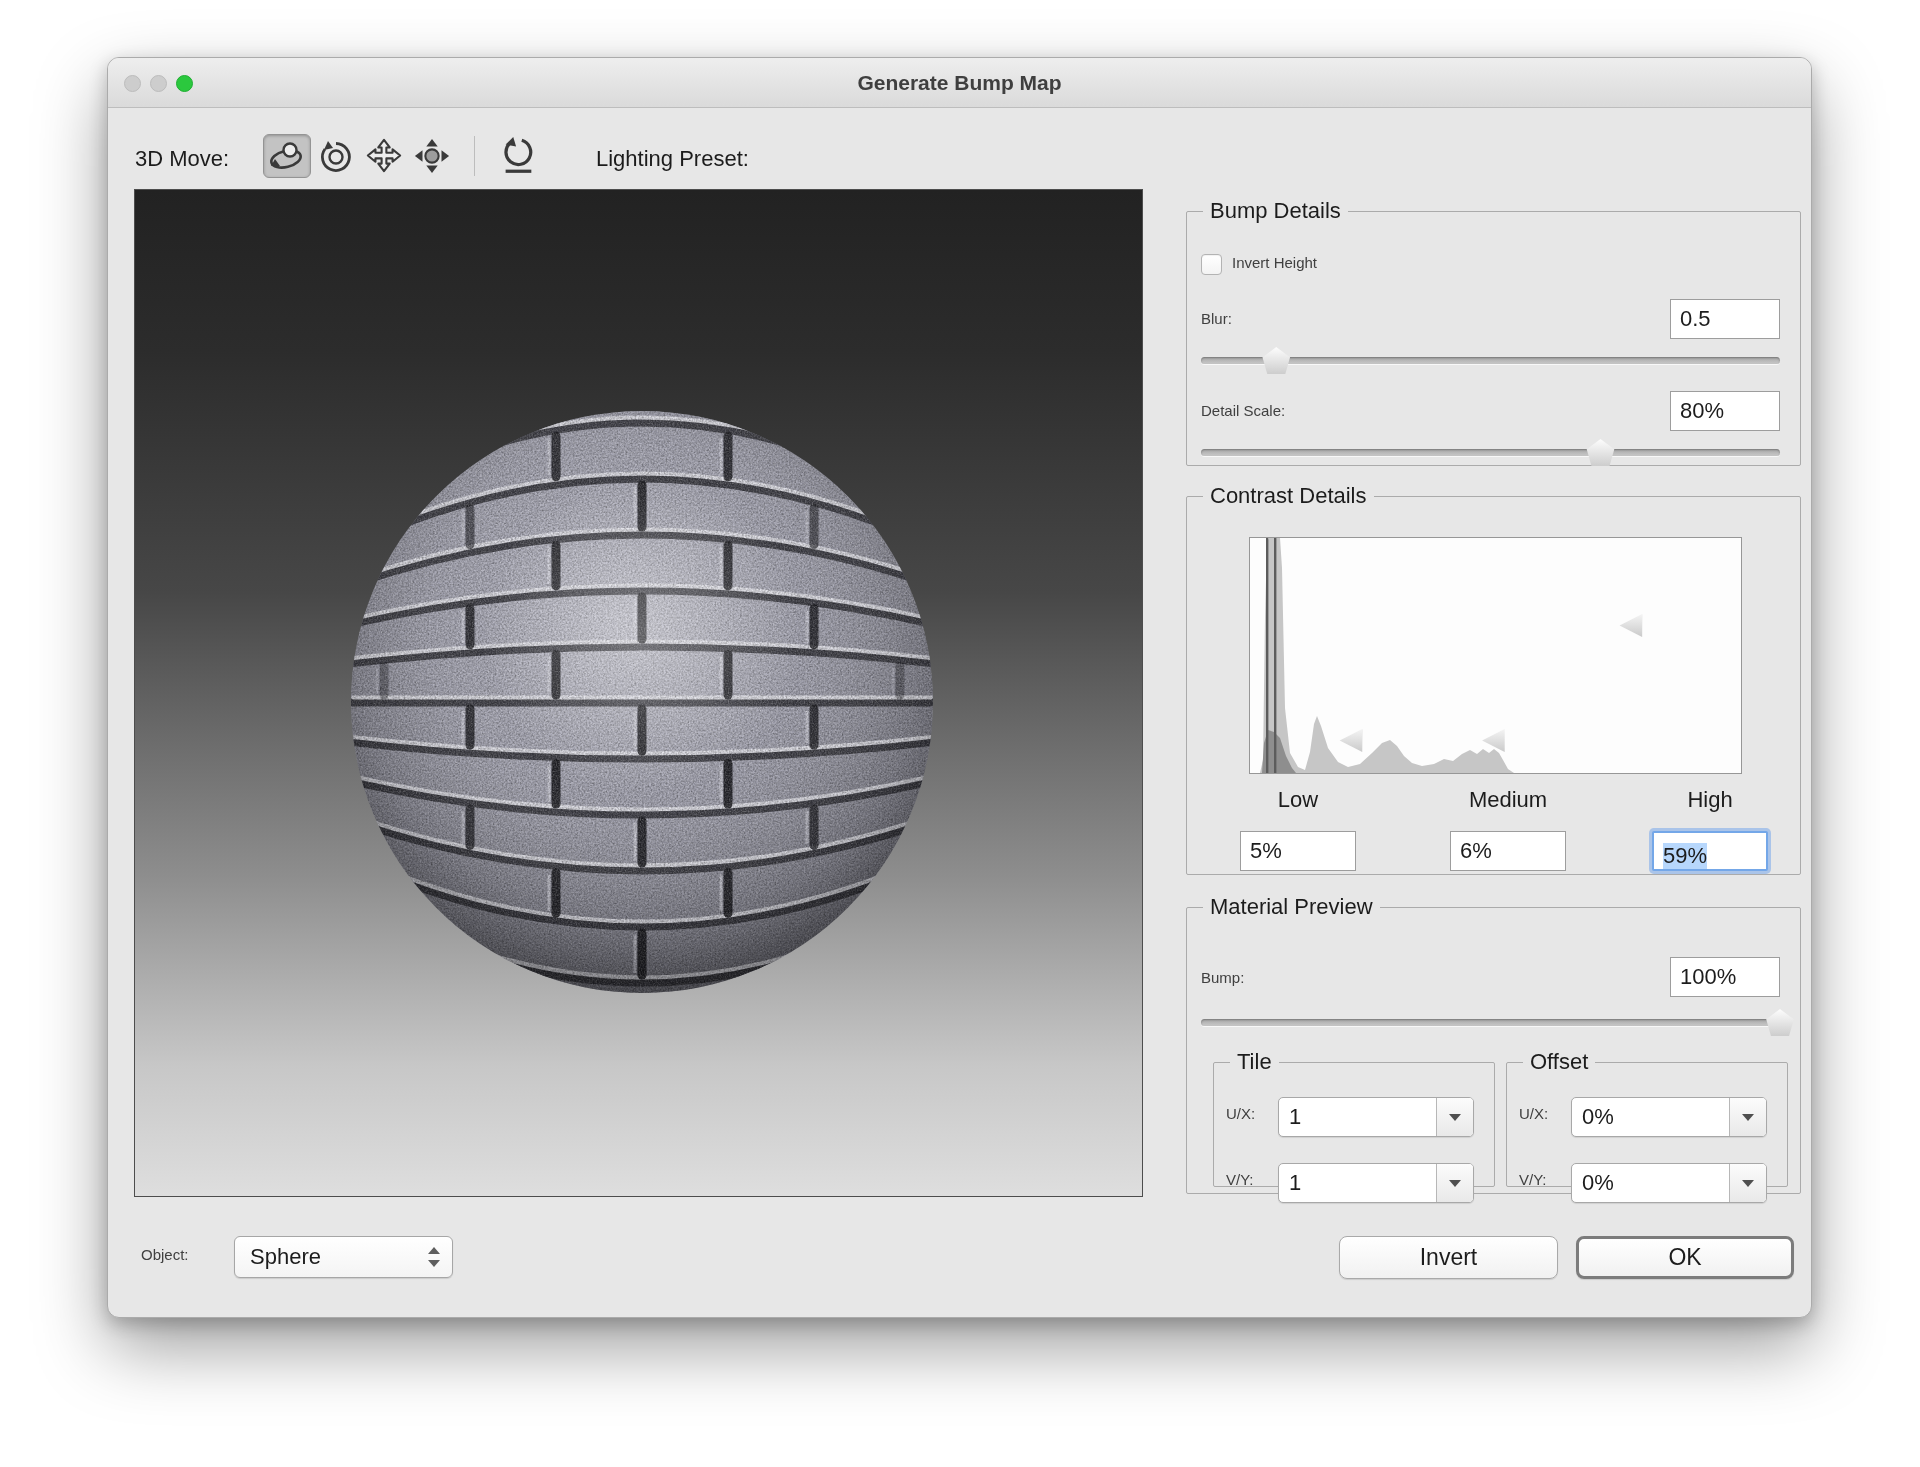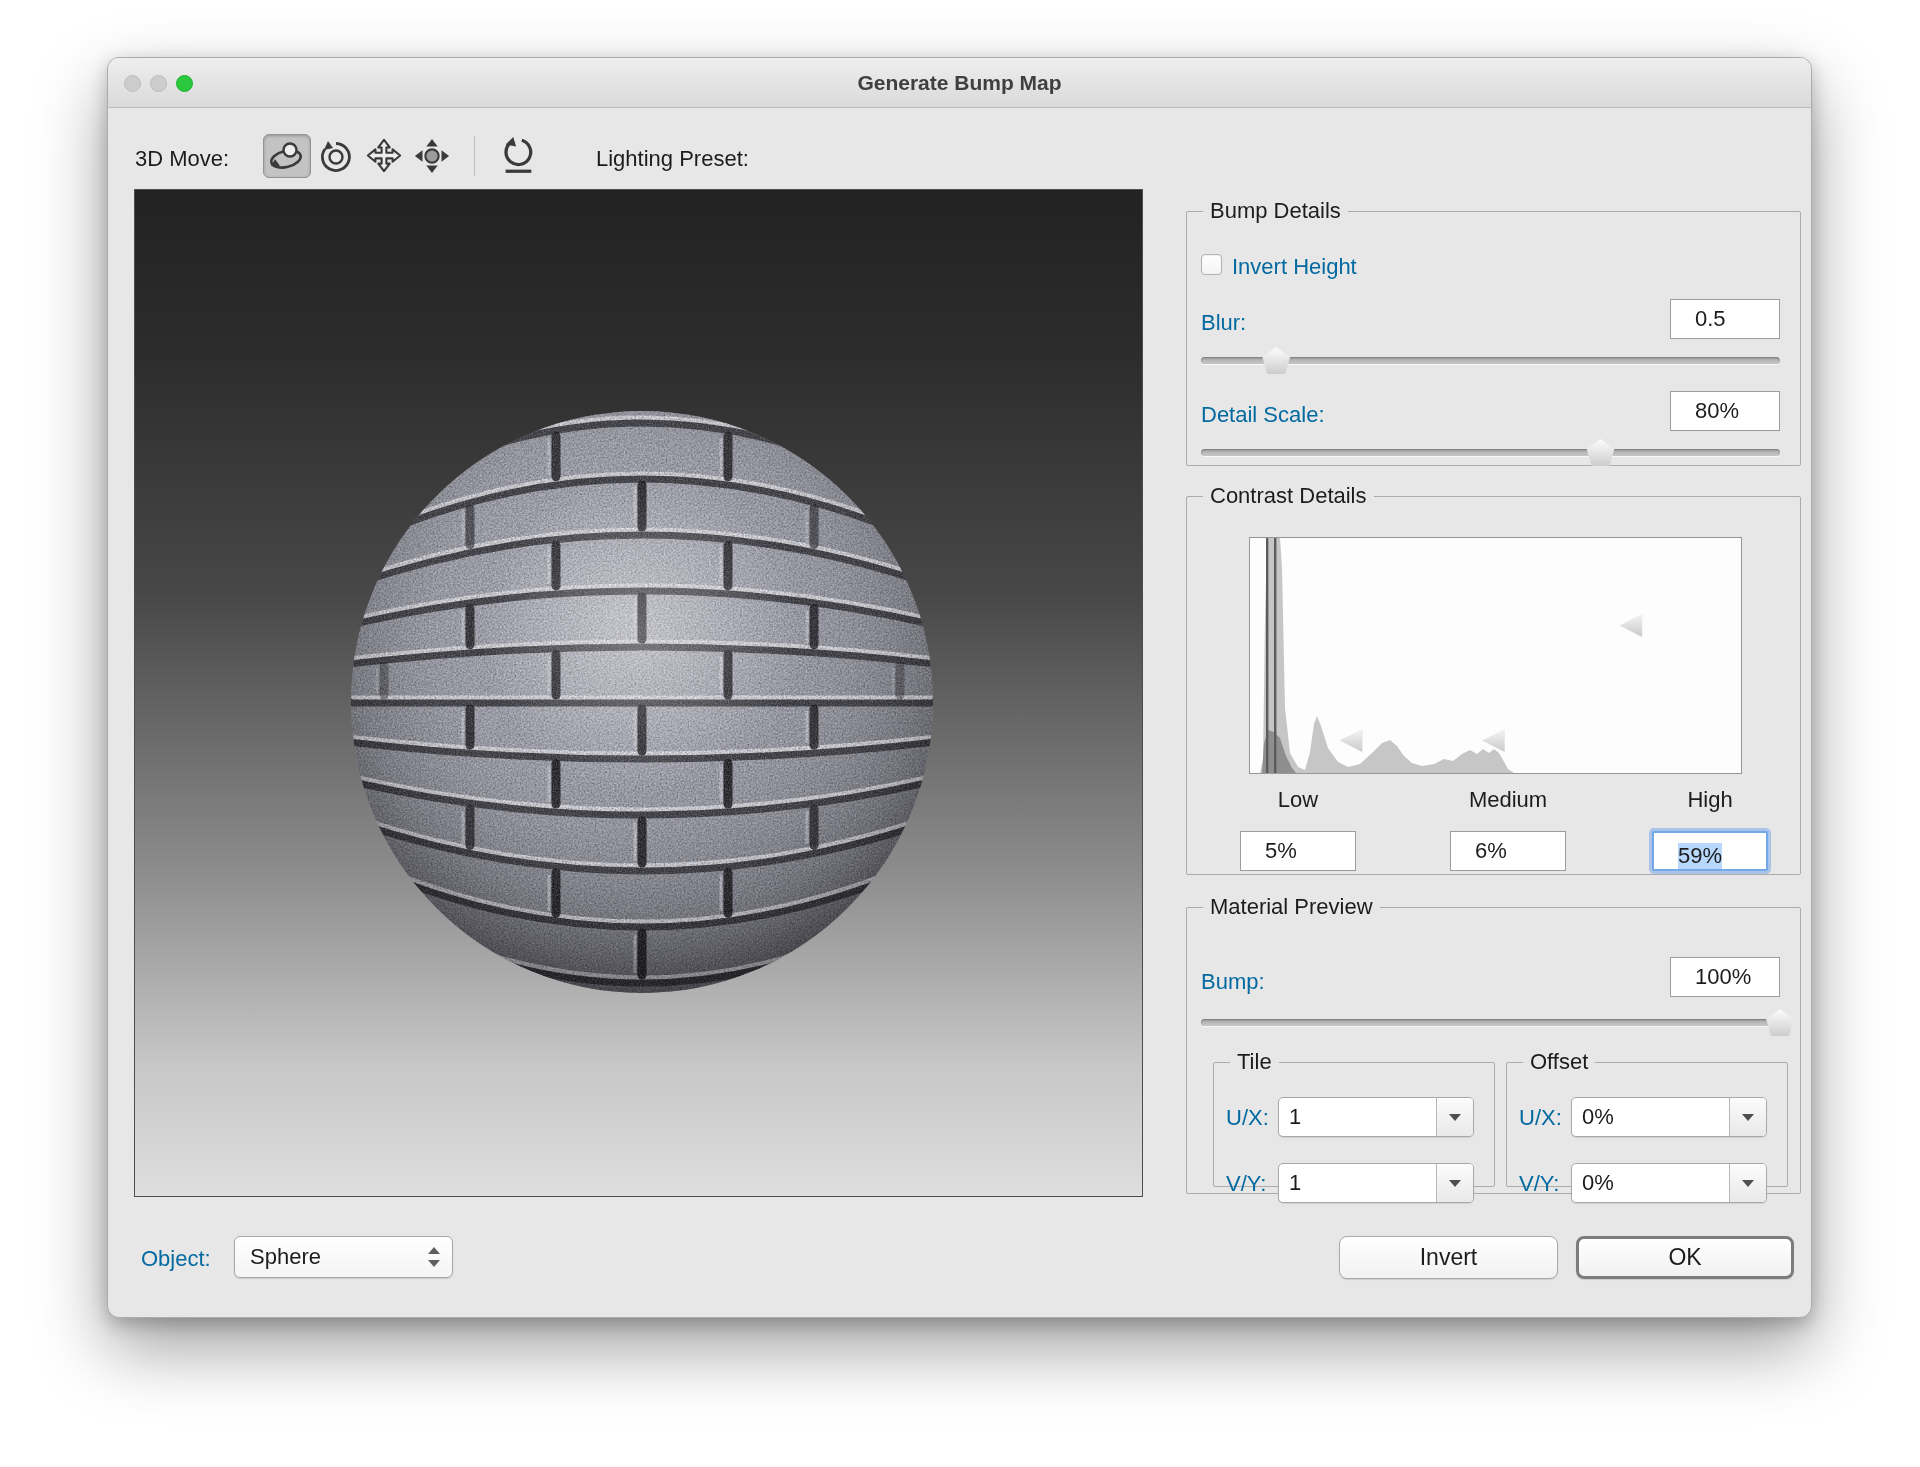--- a/index.html
+++ b/index.html
@@ -58,29 +58,29 @@
   
   .right-panel { position:absolute; left:1078px; top:0; width:615px; height:1261px; }
   fieldset { position:absolute; border:1px solid #ababab; border-radius:2px; }
   legend { font-size:22px; color:#1c1c1c; padding:0 7px; margin-left:16px; }
   .fs-bump     { left:0; top:140px;  width:615px; height:268px; }
   .fs-contrast { left:0; top:425px;  width:615px; height:392px; }
   .fs-material { left:0; top:836px;  width:615px; height:300px; }
   .fs-tile   { left:17px;  top:129px; width:282px; height:138px;margin-left:9px; }
   .fs-offset { left:319px; top:129px; width:282px; height:138px; }
 
-  .flabel { position:absolute; font-size:22px; color:#0369a1; }
+  .flabel { position:absolute; font-size:15px; color:#404040; }
 
   .checkbox { position:absolute; left:14px; top:30px; width:21px; height:21px;
     background:linear-gradient(#ffffff,#f3f3f3); border:1px solid #b3b3b3; border-radius:4px;
     box-shadow:inset 0 1px 1px rgba(0,0,0,.06); }
   .cb-label { left:45px; top:30px; }
 
   .value-field { position:absolute; width:110px; height:40px; background:#ffffff;
-    border:1px solid #9d9d9d; font-size:22px; padding-left:24px;
+    border:1px solid #9d9d9d; font-size:22px; padding-left:9px;
     display:flex; align-items:center; }
   .value-field.focused { border:2px solid #74a7e8; box-shadow:0 0 0 3px rgba(120,167,235,.55); border-radius:2px;align-items:flex-end; }
   .sel-text { background:#b7d7fc; }
 
   .slider { position:absolute; height:26px; }
   .slider-track { position:absolute; left:0; right:0; top:10px; height:7px; border-radius:4px;
     background:linear-gradient(#a6a6a6,#c9c9c9); box-shadow:inset 0 1px 2px rgba(0,0,0,.3), 0 1px 0 rgba(255,255,255,.7); }
   .slider-knob { position:absolute; top:0; width:30px; height:27px; margin-left:-15px;
     background:linear-gradient(#fdfdfd,#cdcdcd);
     clip-path:polygon(50% 0%, 96% 38%, 80% 100%, 20% 100%, 4% 38%);

